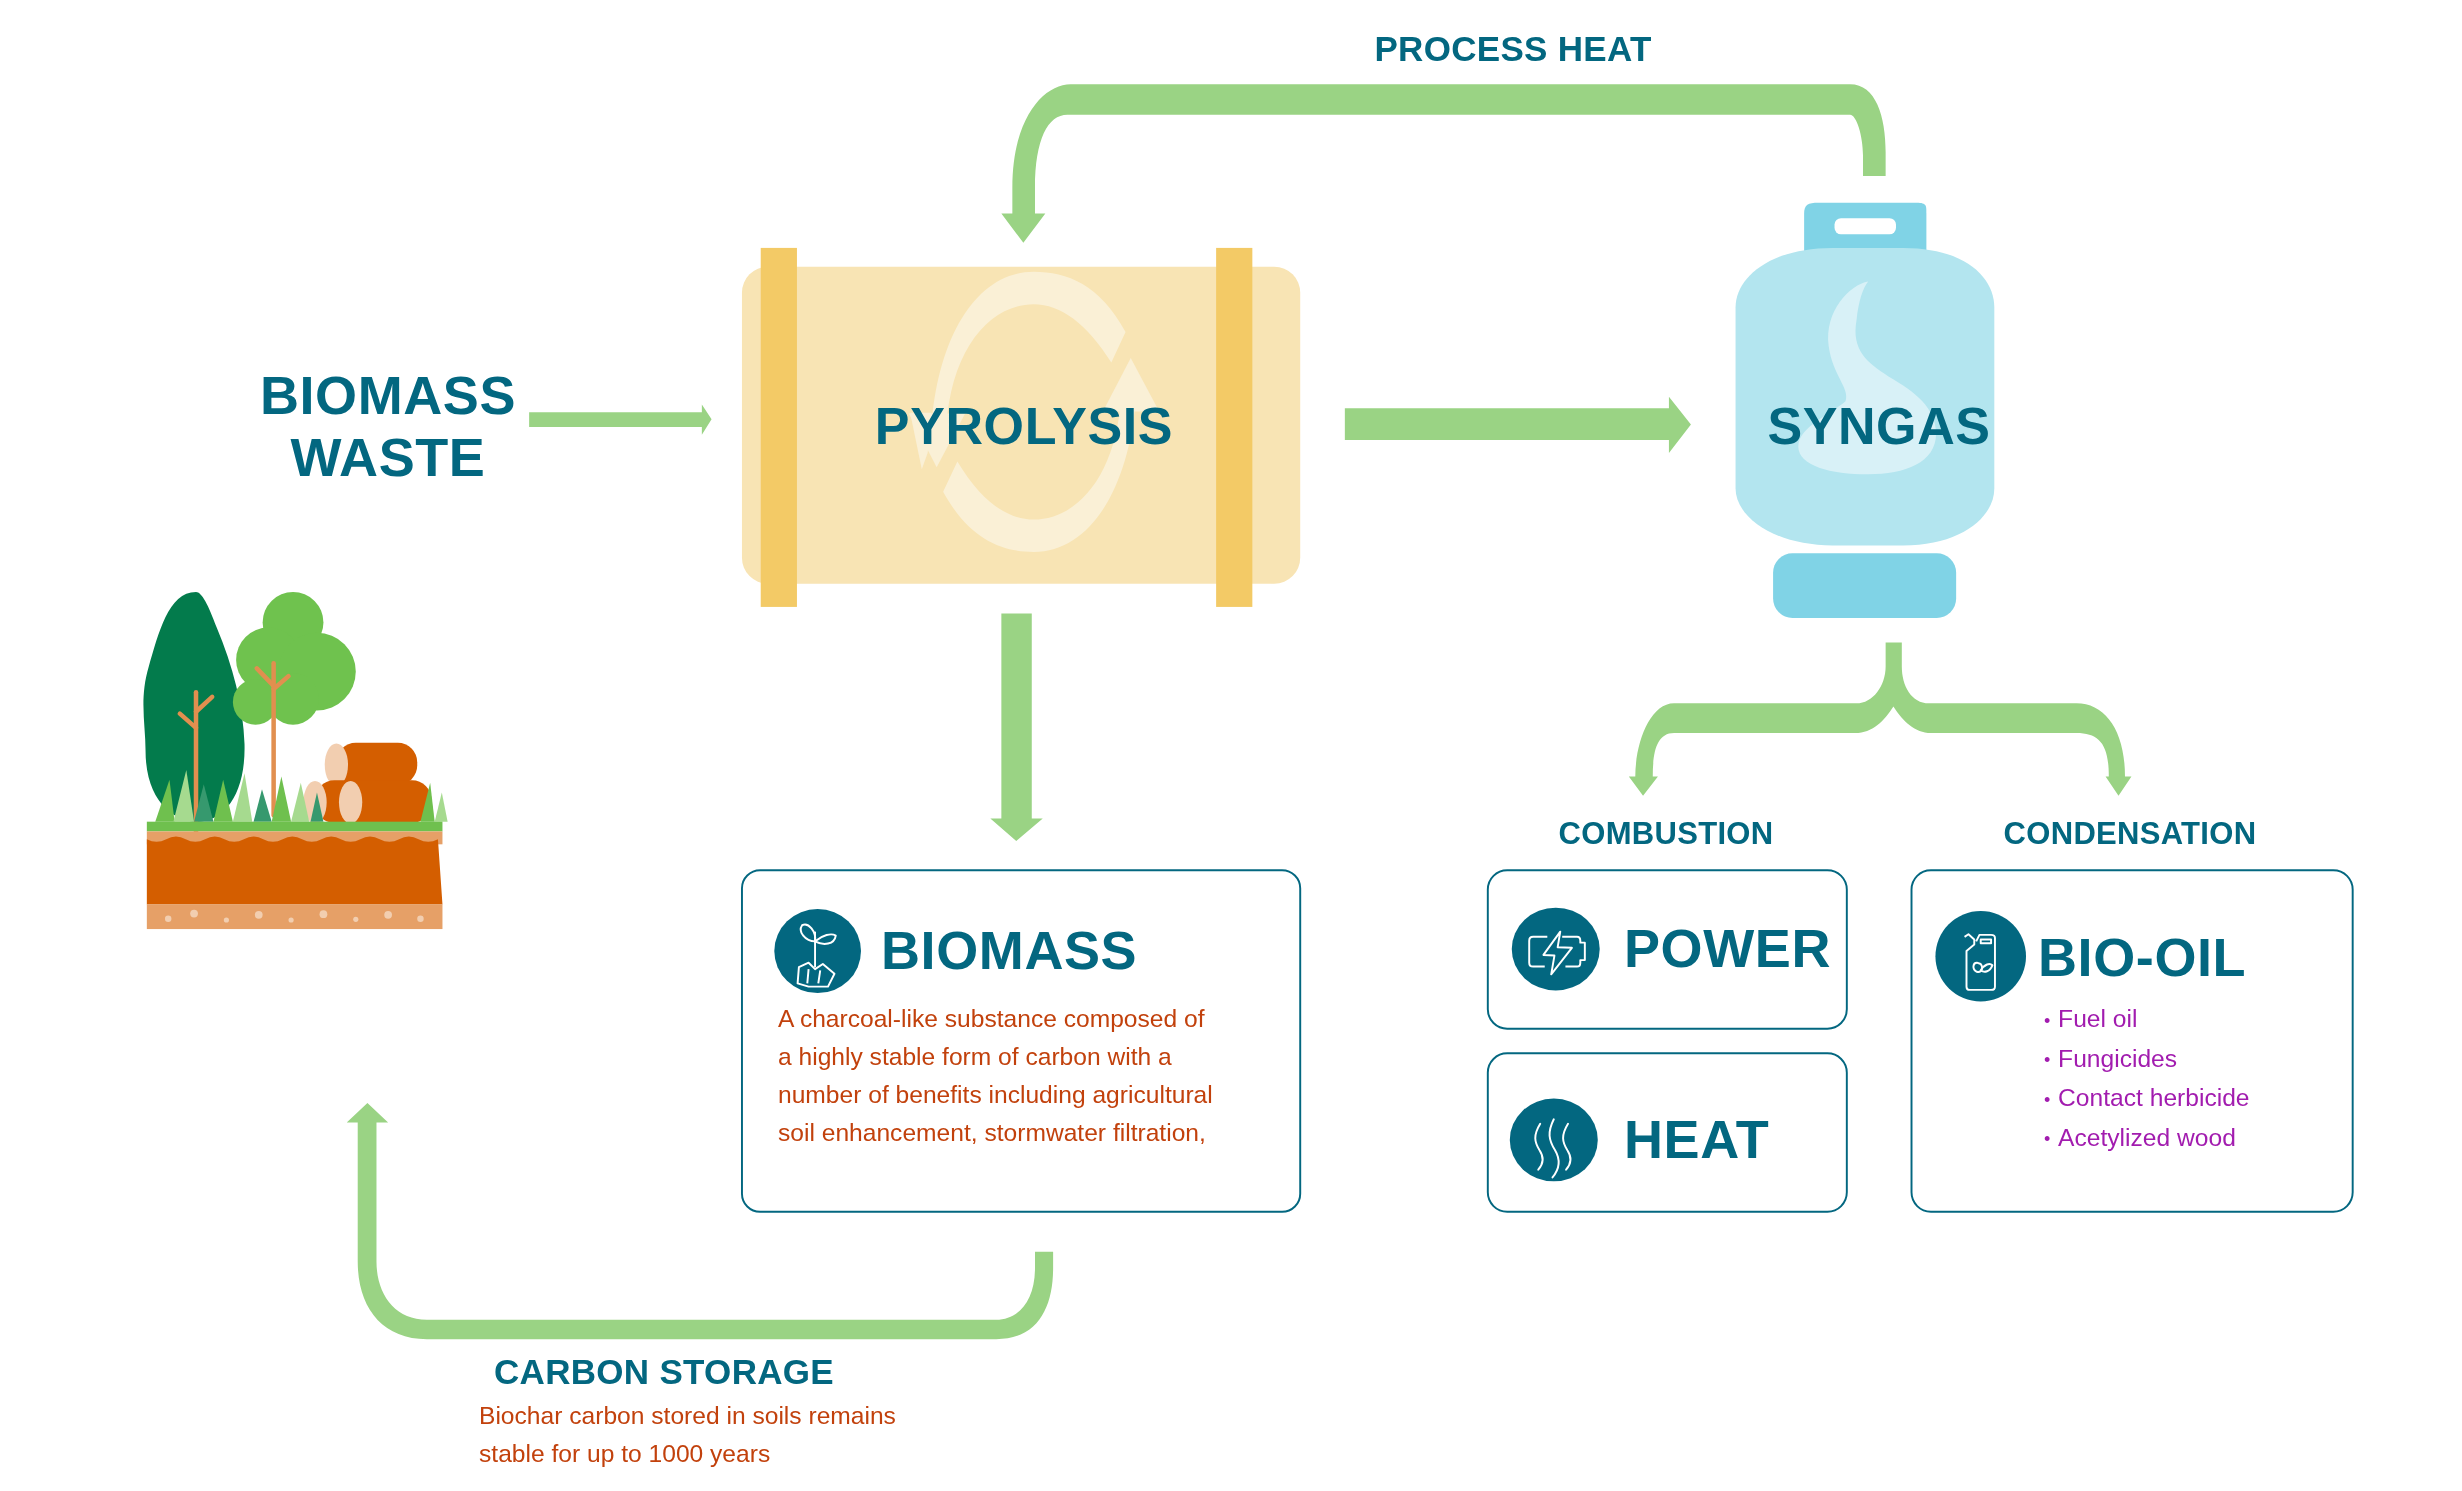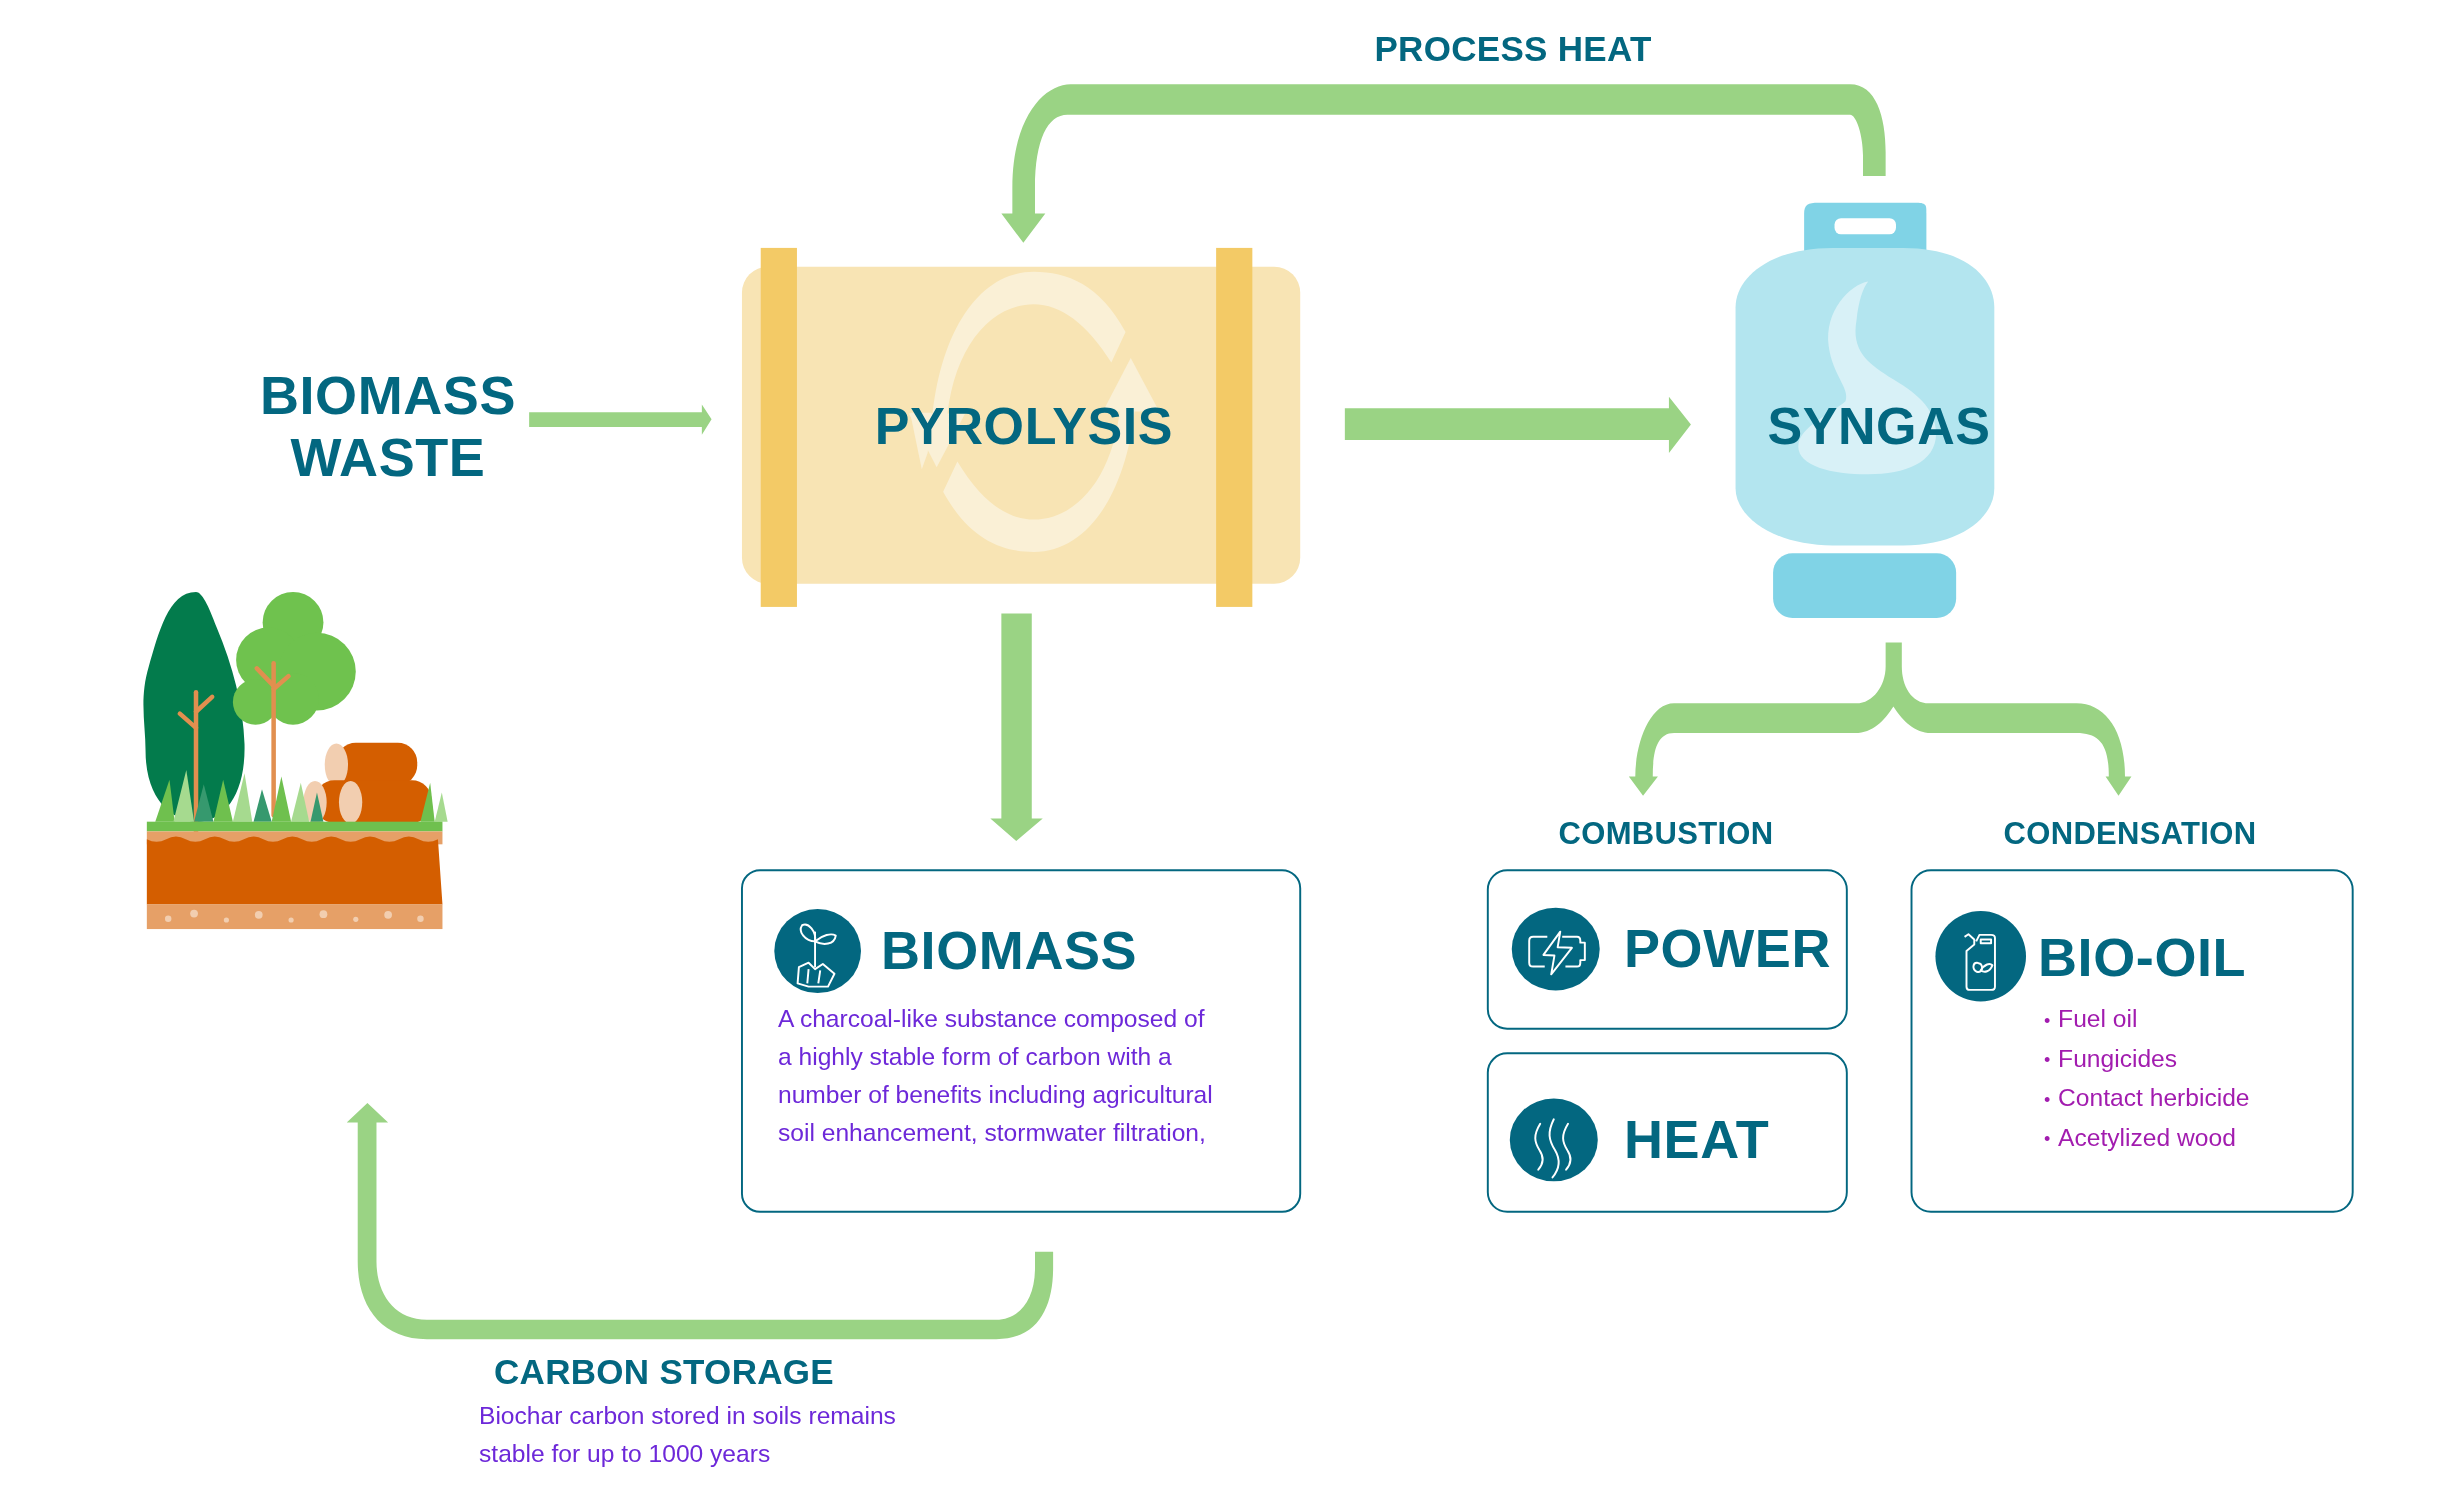--- a/index.html
+++ b/index.html
@@ -5,21 +5,21 @@
   html, body { margin: 0; padding: 0; background: #ffffff; }
   body { width: 2462px; height: 1492px; position: relative; overflow: hidden;
          font-family: "Liberation Sans", "DejaVu Sans", sans-serif; }
   #stage { position: absolute; left: 0; top: 0; width: 2462px; height: 1492px; }
   .txt { position: absolute; color: #036780; font-family: "Liberation Sans", "DejaVu Sans", sans-serif; }
   .center { transform: translateX(-50%); text-align: center; white-space: nowrap; }
   .heading-sm { font-size: 35px; font-weight: bold; letter-spacing: 0.3px; }
   .heading-lg { font-size: 54px; font-weight: bold; letter-spacing: 0.6px; line-height: 1.15; }
   .node-title { font-size: 52px; font-weight: bold; letter-spacing: 0.6px; }
   .box-title { font-size: 54px; font-weight: bold; letter-spacing: 0.6px; }
-  .body-text { color: #6d28d9; font-size: 24.6px; line-height: 38px; }
+  .body-text { color: #c2410c; font-size: 24.6px; line-height: 38px; }
   .bullets { list-style: none; margin: 0; padding: 0; color: #a21caf; font-size: 24.6px; line-height: 38px; }
   .bullets li::before { content: "\2022"; margin-right: 7.8px; font-size: 18px; vertical-align: middle; }
   .soils-label { color: #ffffff; font-size: 49px; font-weight: bold; letter-spacing: 1.3px; }
 </style>
 </head>
 <body>
 
 <svg id="stage" viewBox="0 0 3806 2306" xmlns="http://www.w3.org/2000/svg">
 
   <path d="M2915,272 L2915,235 C2915,180 2900,130 2860,130 L1655,130 C1615,130 1565,180 1565,290 L1565,330 L1548,330 L1582,375 L1616,330 L1600,330 L1600,290 C1600,215 1620,177 1650,177 L2860,177 C2870,177 2880,210 2880,240 L2880,272 Z" fill="#9AD384"></path>

